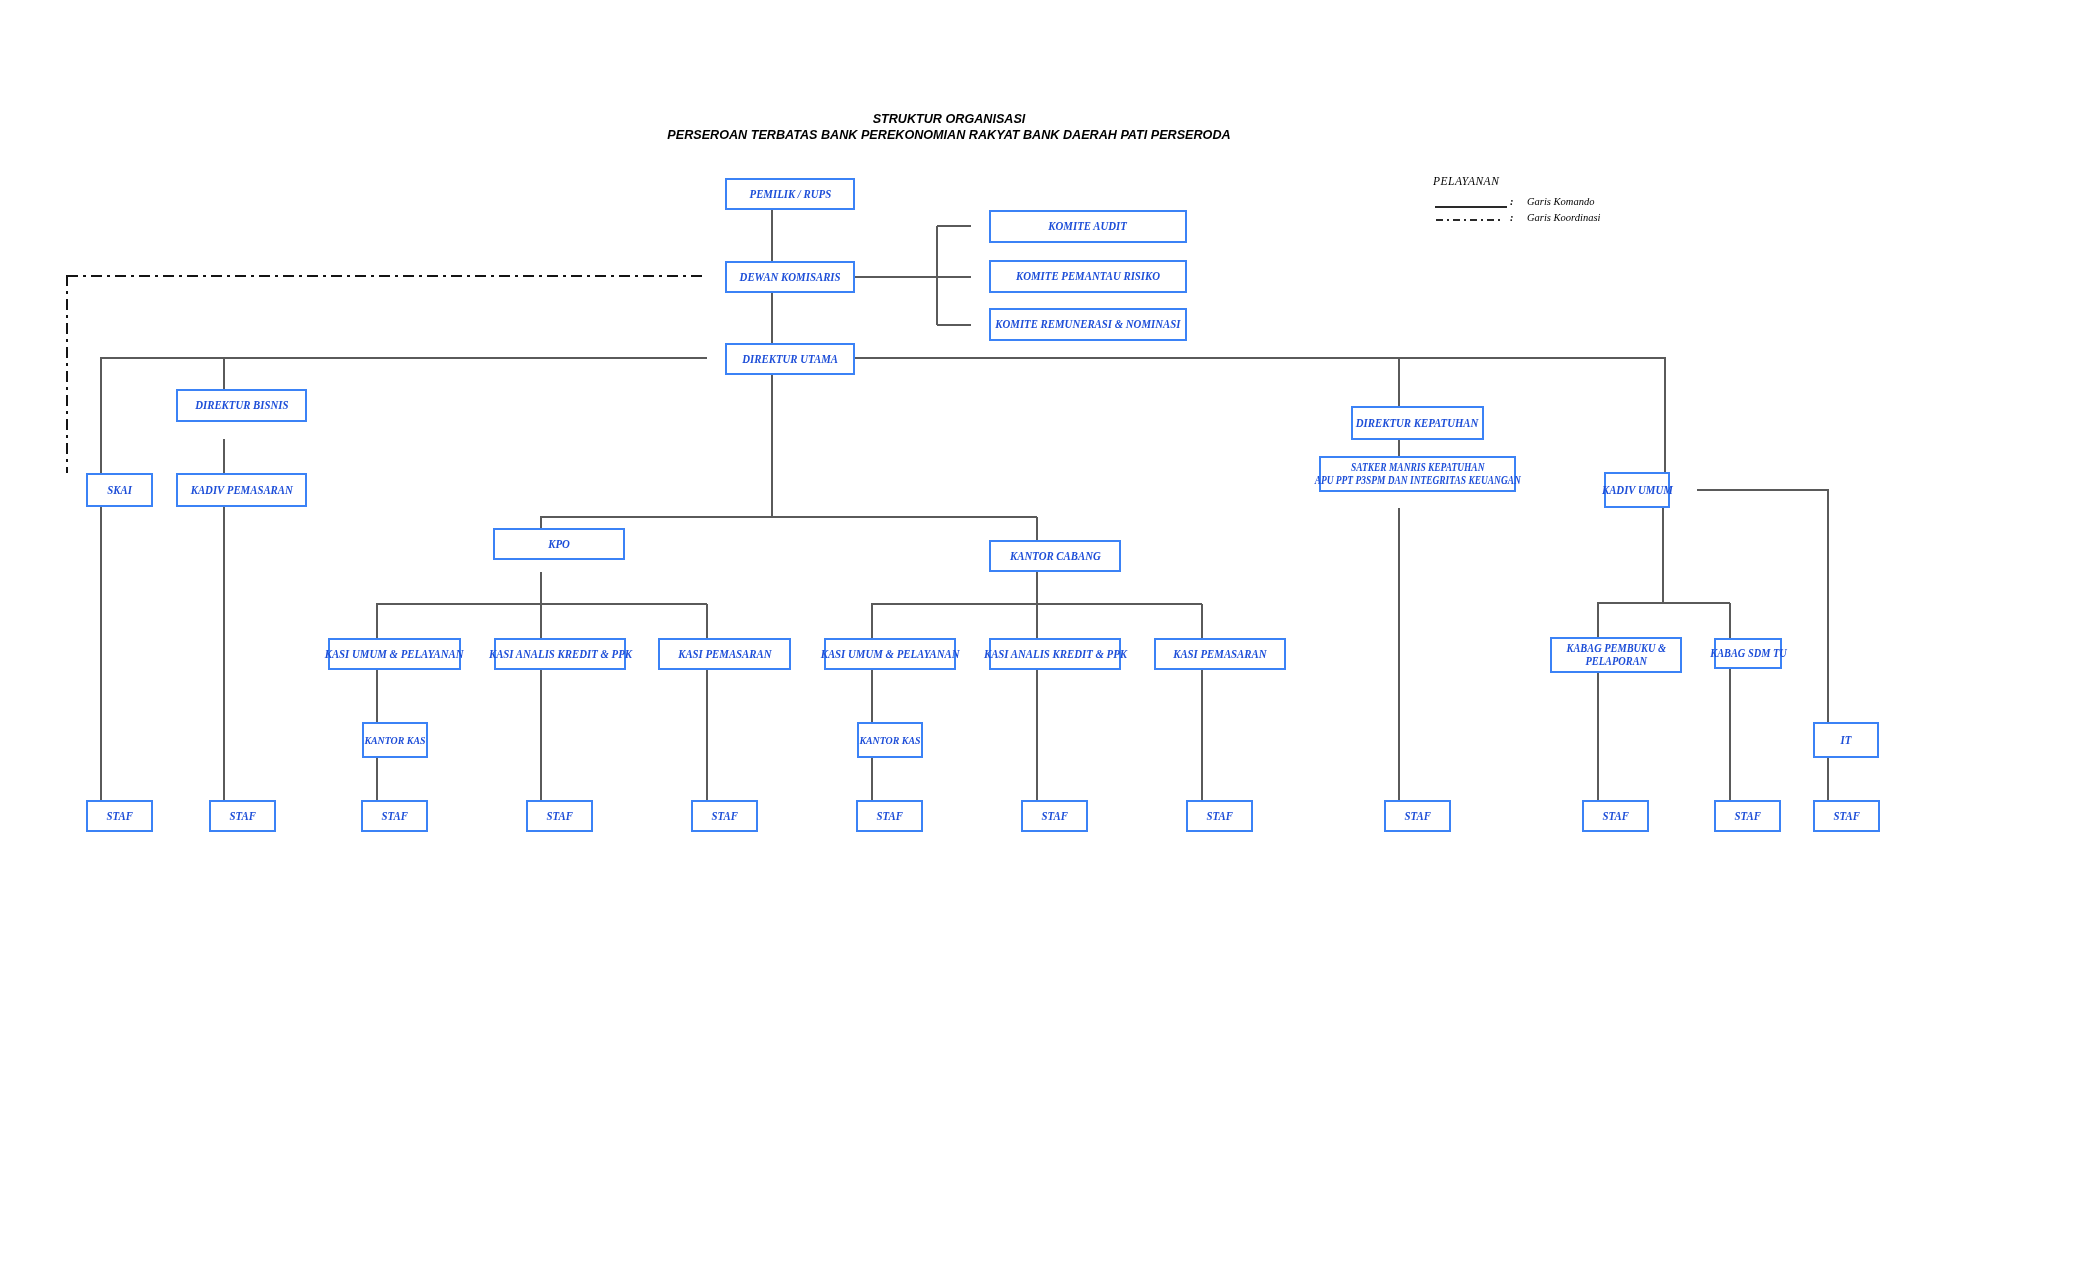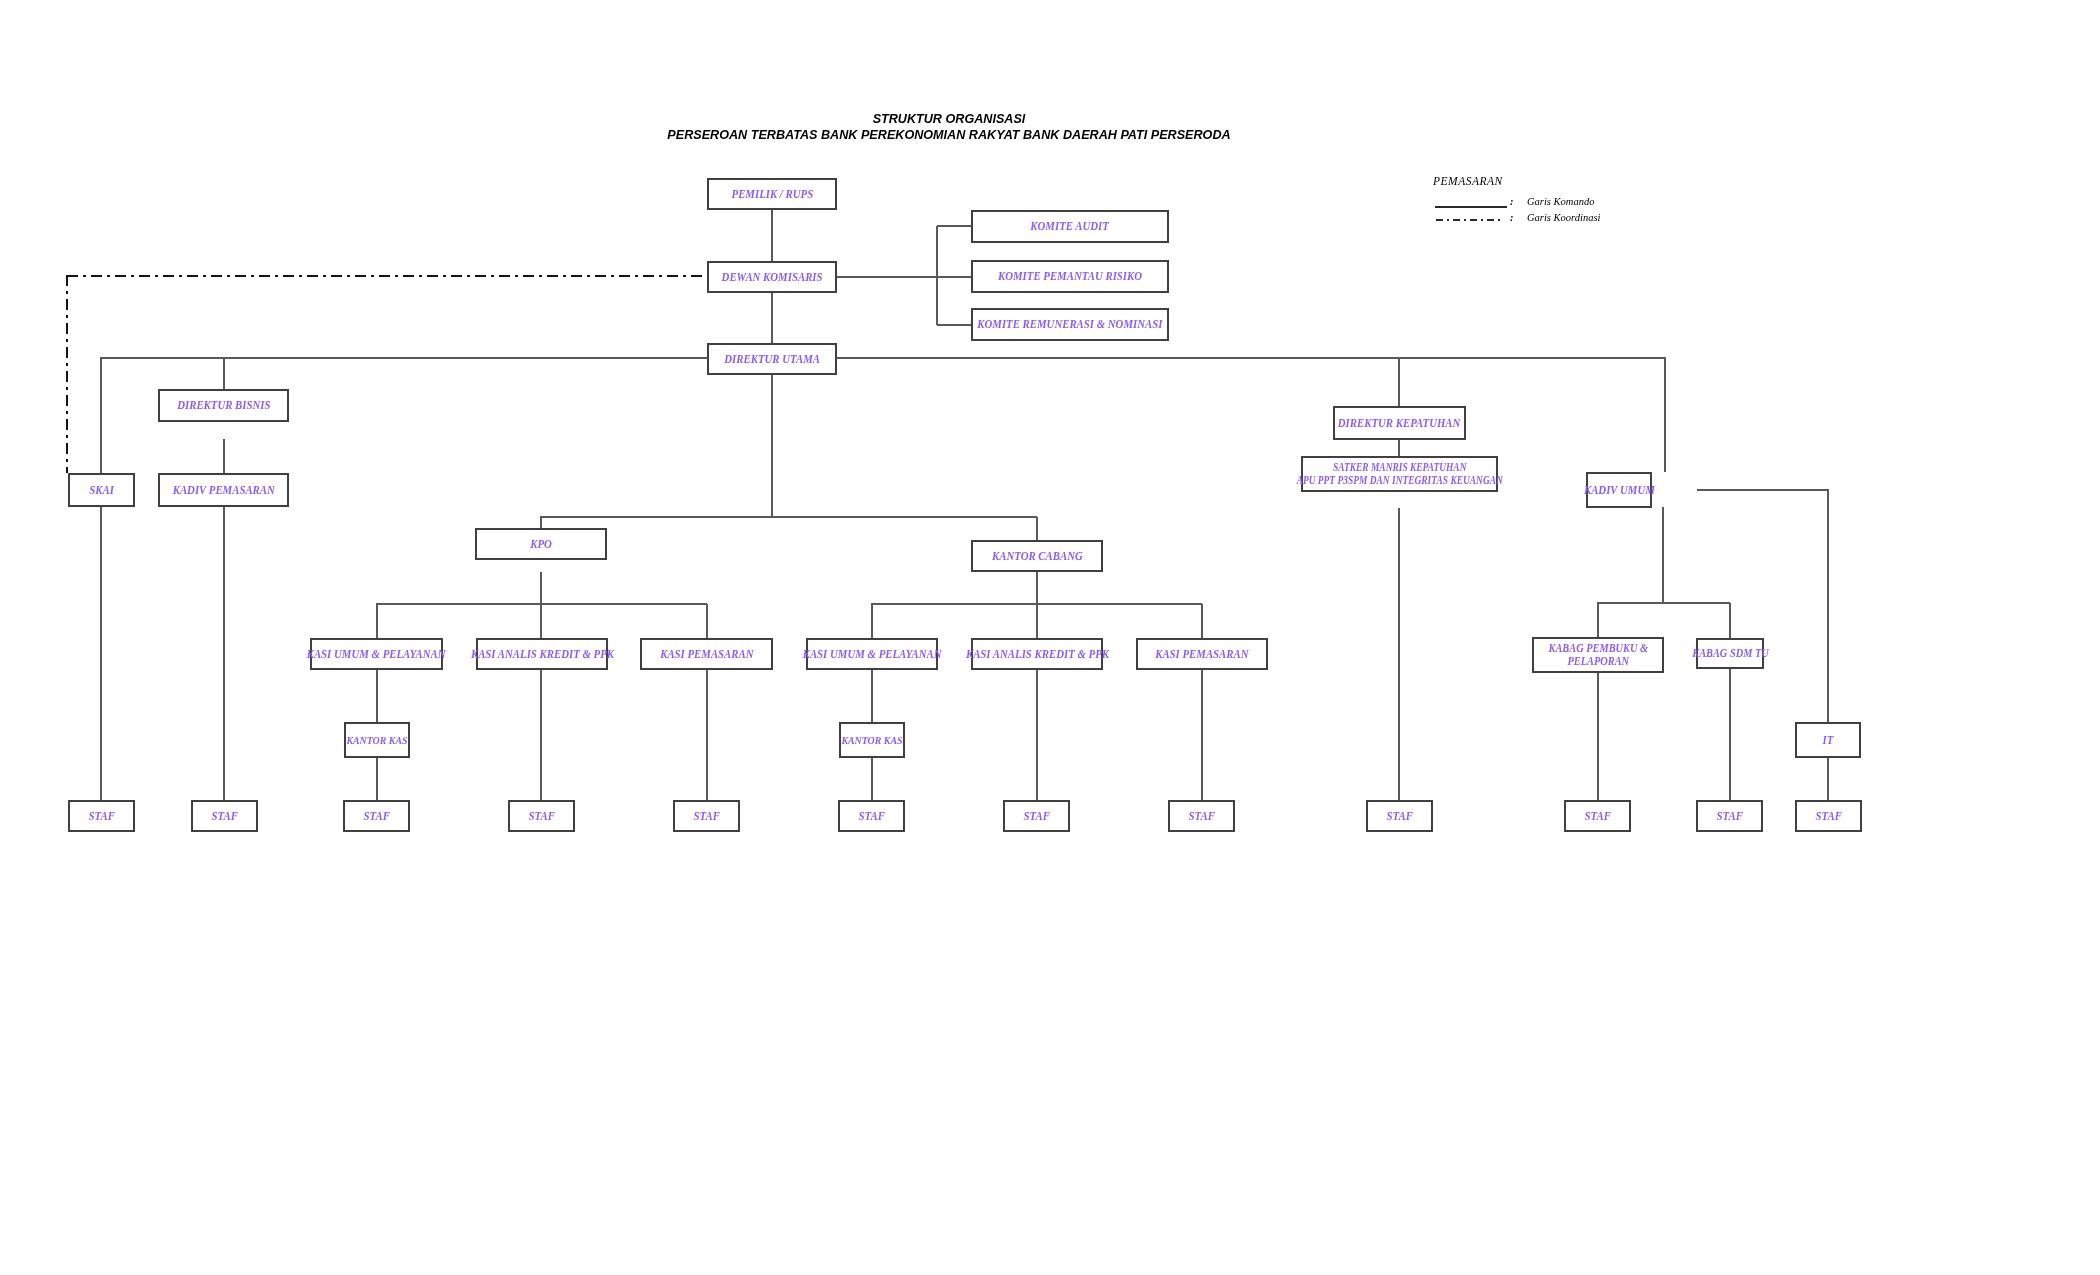--- a/index.html
+++ b/index.html
@@ -3,23 +3,23 @@
 <meta charset="utf-8">
 <style>
   html,body{margin:0;padding:0;background:#fff;}
   #page{position:relative;width:2100px;height:1275px;background:#fff;overflow:hidden;
         font-family:"Liberation Serif",serif;font-style:italic;}
   
   #title{position:absolute;left:449px;top:111px;width:1000px;text-align:center;
          font-family:"Liberation Sans",sans-serif;font-weight:bold;color:#000;
          font-size:13px;line-height:16px;transform:scaleX(.97);}
   
-  .node{position:absolute;box-sizing:border-box;border:2px solid #404040;background:#fff;
+  .node{position:absolute;box-sizing:border-box;border:2px solid #3b82f6;background:#fff;
         display:flex;align-items:center;justify-content:center;z-index:2;
-        font-weight:bold;color:#8b5cf6;font-size:12px;text-align:center;line-height:13px;}
+        font-weight:bold;color:#1d4ed8;font-size:12px;text-align:center;line-height:13px;margin-left:18px;}
   .node .lb{display:block;white-space:nowrap;transform:scaleX(.9);}
   .node .lb2{display:block;white-space:nowrap;transform:scaleX(.82);font-size:11.5px;}
   
   .cl{position:absolute;background:#5a5a5a;z-index:1;}
   .hl{height:2px;}
   .vl{width:2px;}
   .dash-h{position:absolute;height:2.4px;z-index:1;
     background:repeating-linear-gradient(to right,#141414 0 11px,transparent 11px 16px,#141414 16px 19px,transparent 19px 24px);}
   .dash-v{position:absolute;width:2.4px;z-index:1;
     background:repeating-linear-gradient(to bottom,#141414 0 11px,transparent 11px 16px,#141414 16px 19px,transparent 19px 24px);}
@@ -34,21 +34,21 @@
 </head>
 <body>
 
 <div id="page">
 
   <div id="title">
     <div>STRUKTUR ORGANISASI</div>
     <div>PERSEROAN TERBATAS BANK PEREKONOMIAN RAKYAT BANK DAERAH PATI PERSERODA</div>
   </div>
 
-  <div class="lg-head">PEMASARAN</div>
+  <div class="lg-head">PELAYANAN</div>
   <div class="lg-solid"></div>
   <span class="lg-colon" style="left:1510px;top:196px">:</span>
   <span class="lg-text" style="left:1527px;top:196px">Garis Komando</span>
   <div class="lg-dash"></div>
   <span class="lg-colon" style="left:1510px;top:212px">:</span>
   <span class="lg-text" style="left:1527px;top:212px">Garis Koordinasi</span>
 
   <div class="cl vl" style="left:771px;top:210px;height:51px"></div>
   <div class="cl vl" style="left:771px;top:293px;height:50px"></div>
   <div class="cl hl" style="left:837px;top:276px;width:101px"></div>

